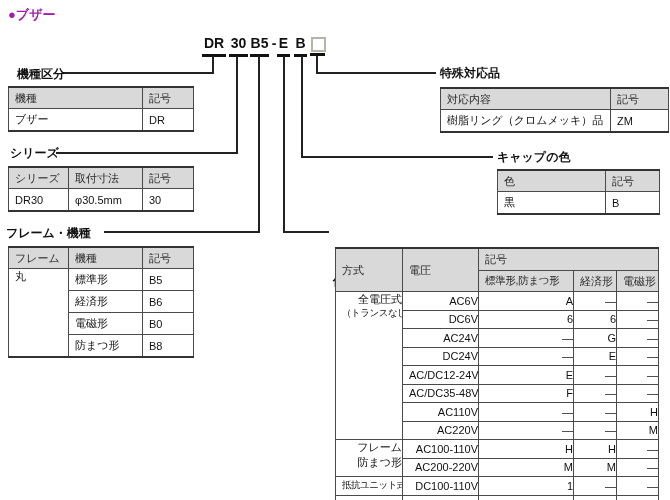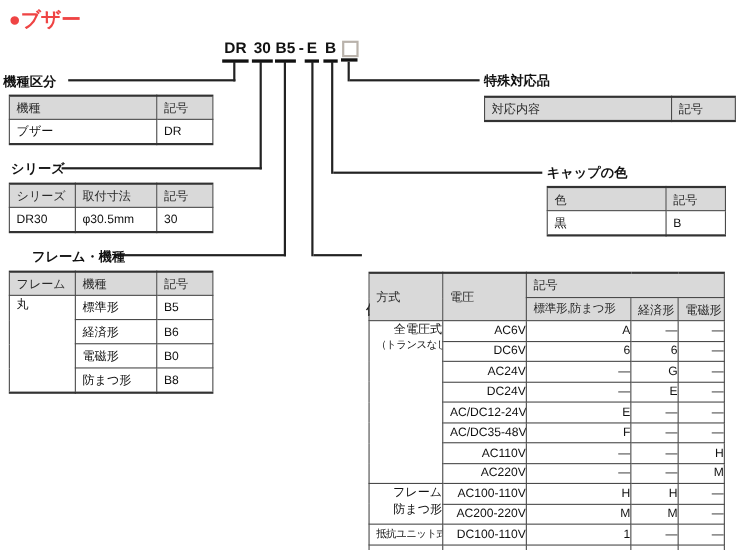--- a/index.html
+++ b/index.html
@@ -1,19 +1,19 @@
 <!DOCTYPE html>
 <html><head>
 <meta charset="utf-8">
 <style>
   html,body{margin:0;padding:0;background:#fff;}
   #page{position:relative;width:670px;height:500px;background:#ffffff;overflow:hidden;
         font-family:"Liberation Sans","DejaVu Sans",sans-serif;color:#1c1c1c;}
 
-  .page-title{position:absolute;font-size:18px;font-weight:bold;color:#ef4444;}
+  .page-title{position:absolute;font-size:13px;font-weight:bold;color:#a21caf;}
 
   
   .seg{position:absolute;top:36px;height:18px;font-size:14px;font-weight:bold;color:#111;
        text-align:center;border-bottom:3px solid #111;line-height:15px;letter-spacing:0px;}
   .seg.nound{border-bottom:none;}
   .ph-box{position:absolute;top:37px;width:11px;height:11px;border:2px solid #b9b2ab;background:#fff;}
   .ph-under{position:absolute;top:53px;height:3px;background:#111;}
 
   
   .vline{position:absolute;width:2px;background:#222;}
@@ -58,23 +58,23 @@
   <div class="hline" style="left:56px;top:152px;width:182px;"></div>
   <div class="vline" style="left:258px;top:56px;height:177px;"></div>
   <div class="hline" style="left:104px;top:231px;width:156px;"></div>
   <div class="vline" style="left:283px;top:56px;height:177px;"></div>
   <div class="hline" style="left:285px;top:231px;width:44px;"></div>
   <div class="vline" style="left:301px;top:56px;height:102px;"></div>
   <div class="hline" style="left:303px;top:156px;width:190px;"></div>
   <div class="vline" style="left:316px;top:56px;height:18px;"></div>
   <div class="hline" style="left:318px;top:72px;width:118px;"></div>
 
-  <div class="section-label" style="left:3px;top:66px;">機種区分</div>
+  <div class="section-label" style="left:17px;top:66px;">機種区分</div>
   <div class="section-label" style="left:10px;top:145px;">シリーズ</div>
-  <div class="section-label" style="left:6px;top:225px;margin-left:23px;">フレーム・機種</div>
+  <div class="section-label" style="left:6px;top:225px;">フレーム・機種</div>
   <div class="section-label" style="left:440px;top:65px;">特殊対応品</div>
   <div class="section-label" style="left:497px;top:149px;">キャップの色</div>
   <div class="section-label" style="left:333px;top:225px;margin-top:48px;">使用電圧</div>
 
   <table class="t" style="left:8px;top:86px;width:185px;">
     <colgroup>
         <col style="width:134px">
         <col style="width:51px">
       </colgroup>
     <tbody>
@@ -143,20 +143,24 @@
 
   <table class="t" style="left:440px;top:87px;width:228px;">
     <colgroup>
         <col style="width:170px">
         <col style="width:58px">
       </colgroup>
     <tbody>
         <tr>
       <th>対応内容</th>
       <th>記号</th>
+    </tr>
+    <tr>
+      <td>樹脂リング（クロムメッキ）品</td>
+      <td class="codev">ZM</td>
     </tr>
   </tbody>
     </table>
 
   <table class="t" style="left:497px;top:169px;width:162px;">
     <colgroup>
         <col style="width:108px">
         <col style="width:54px">
       </colgroup>
     <tbody>

